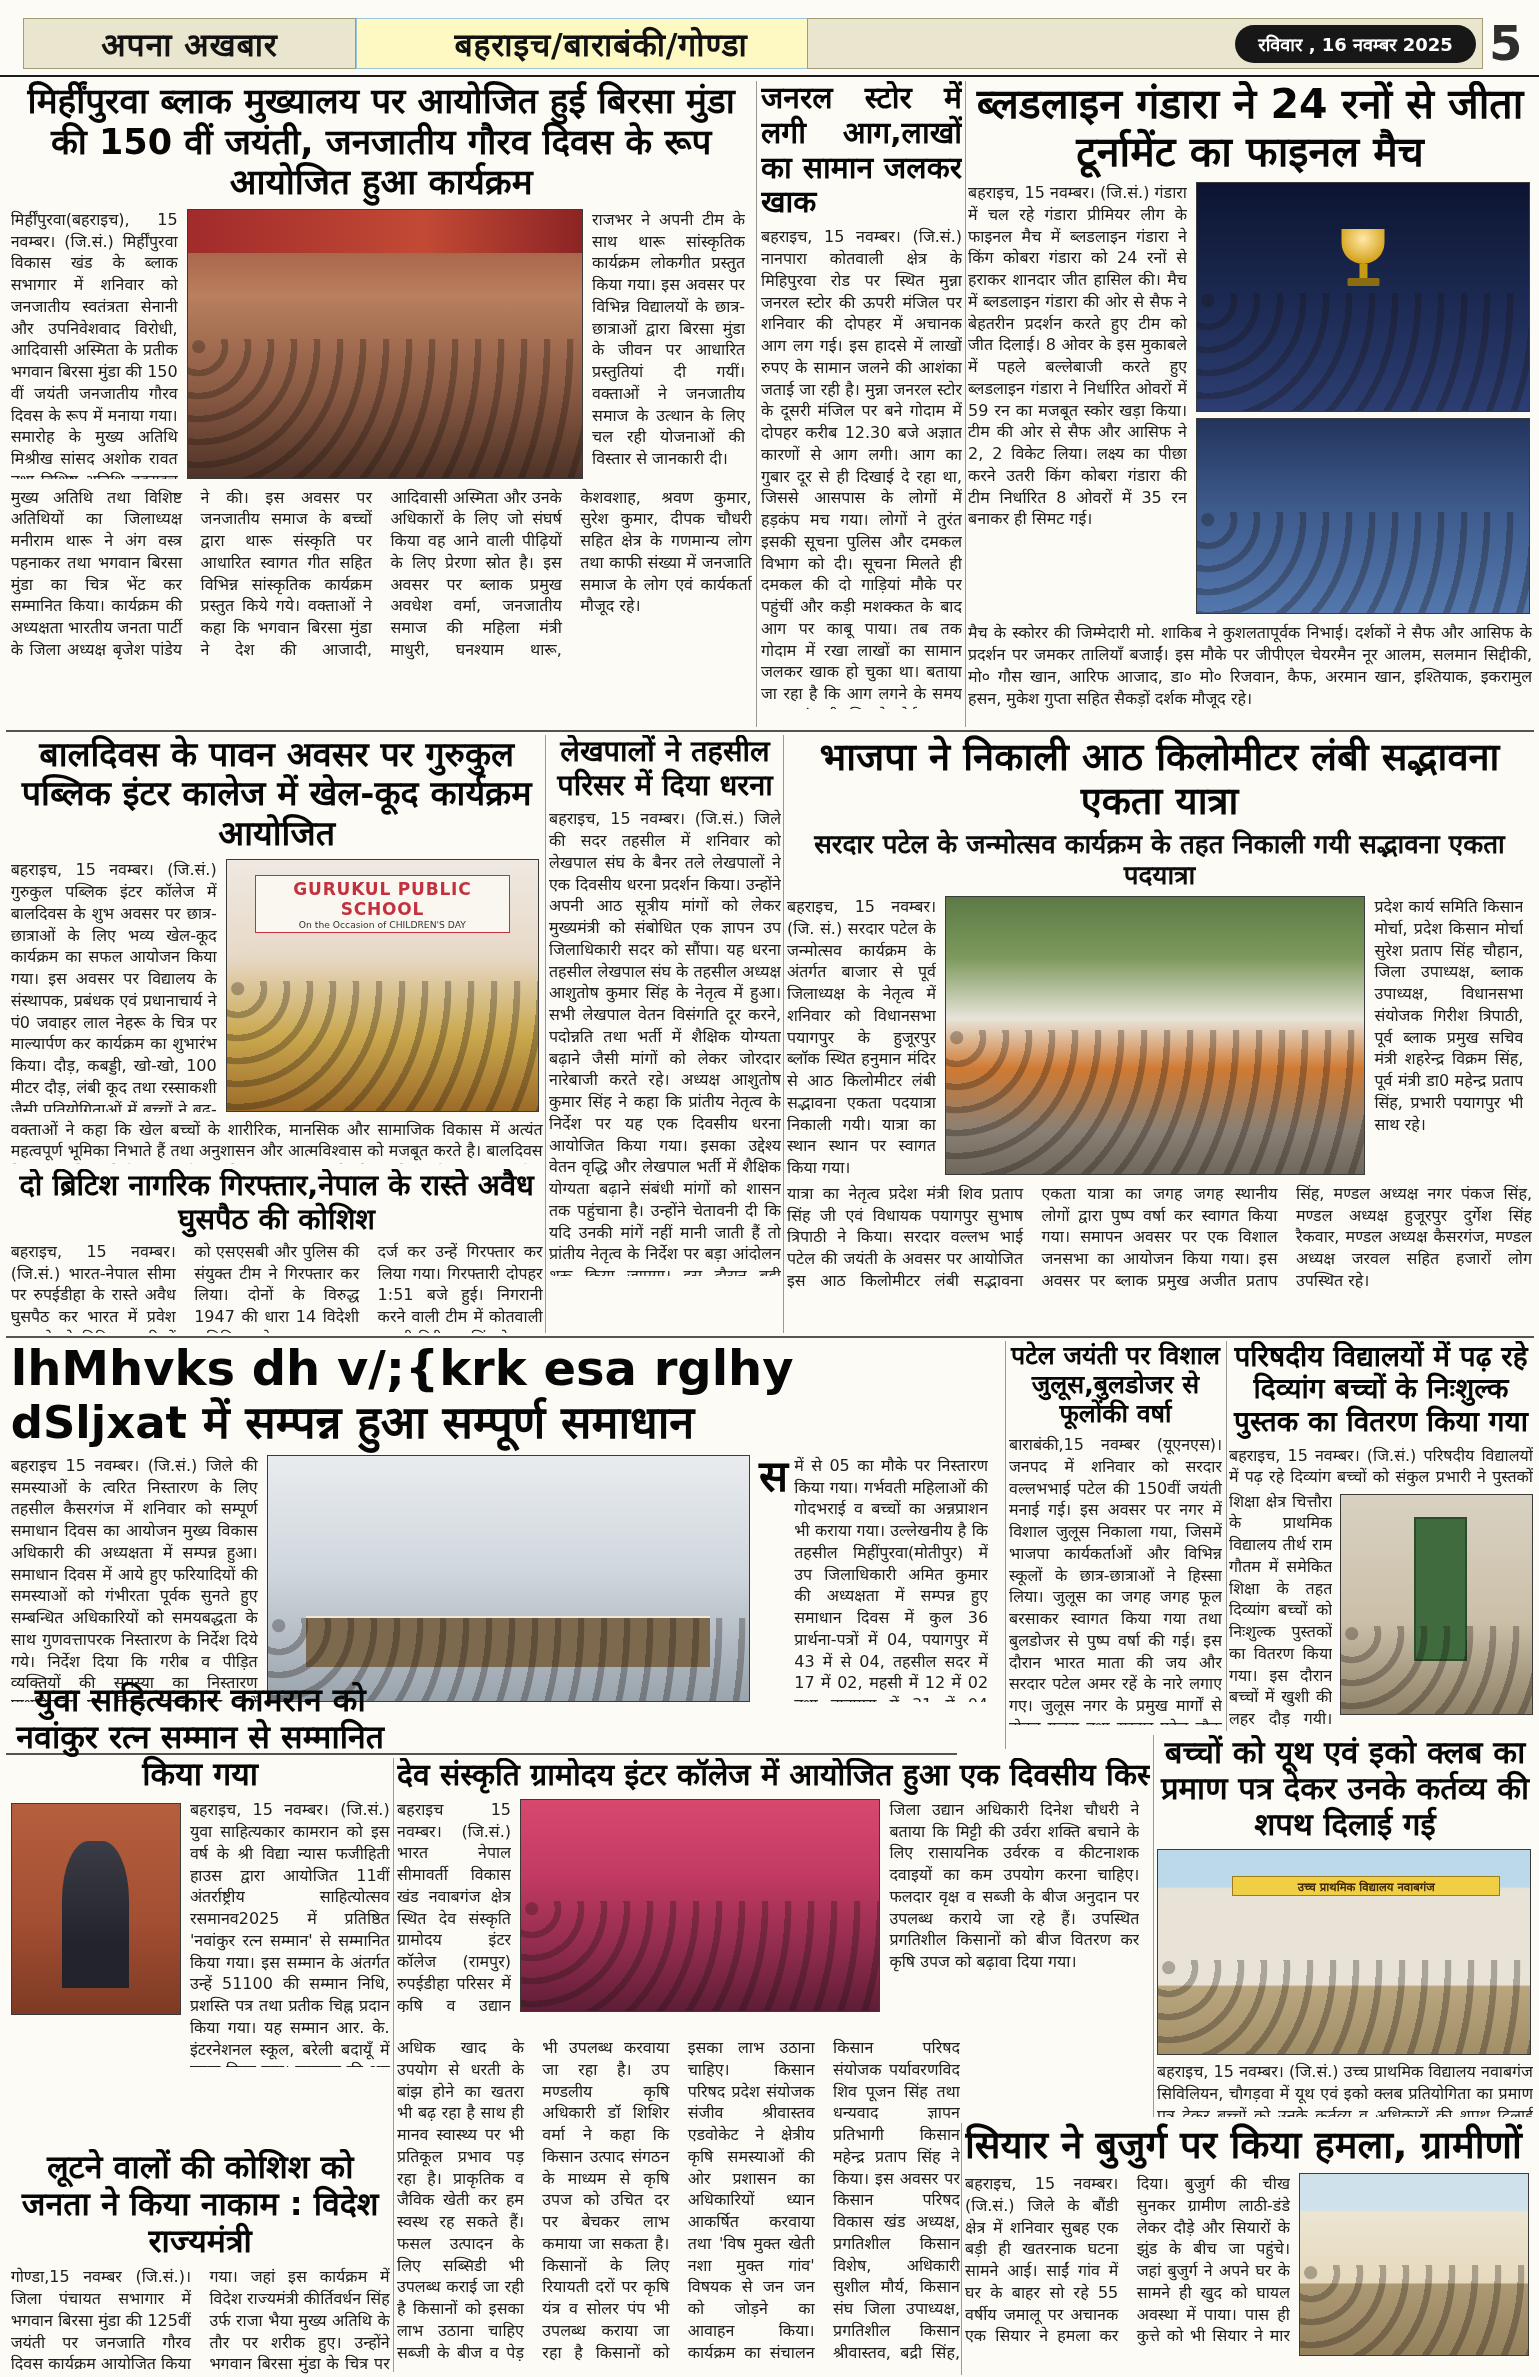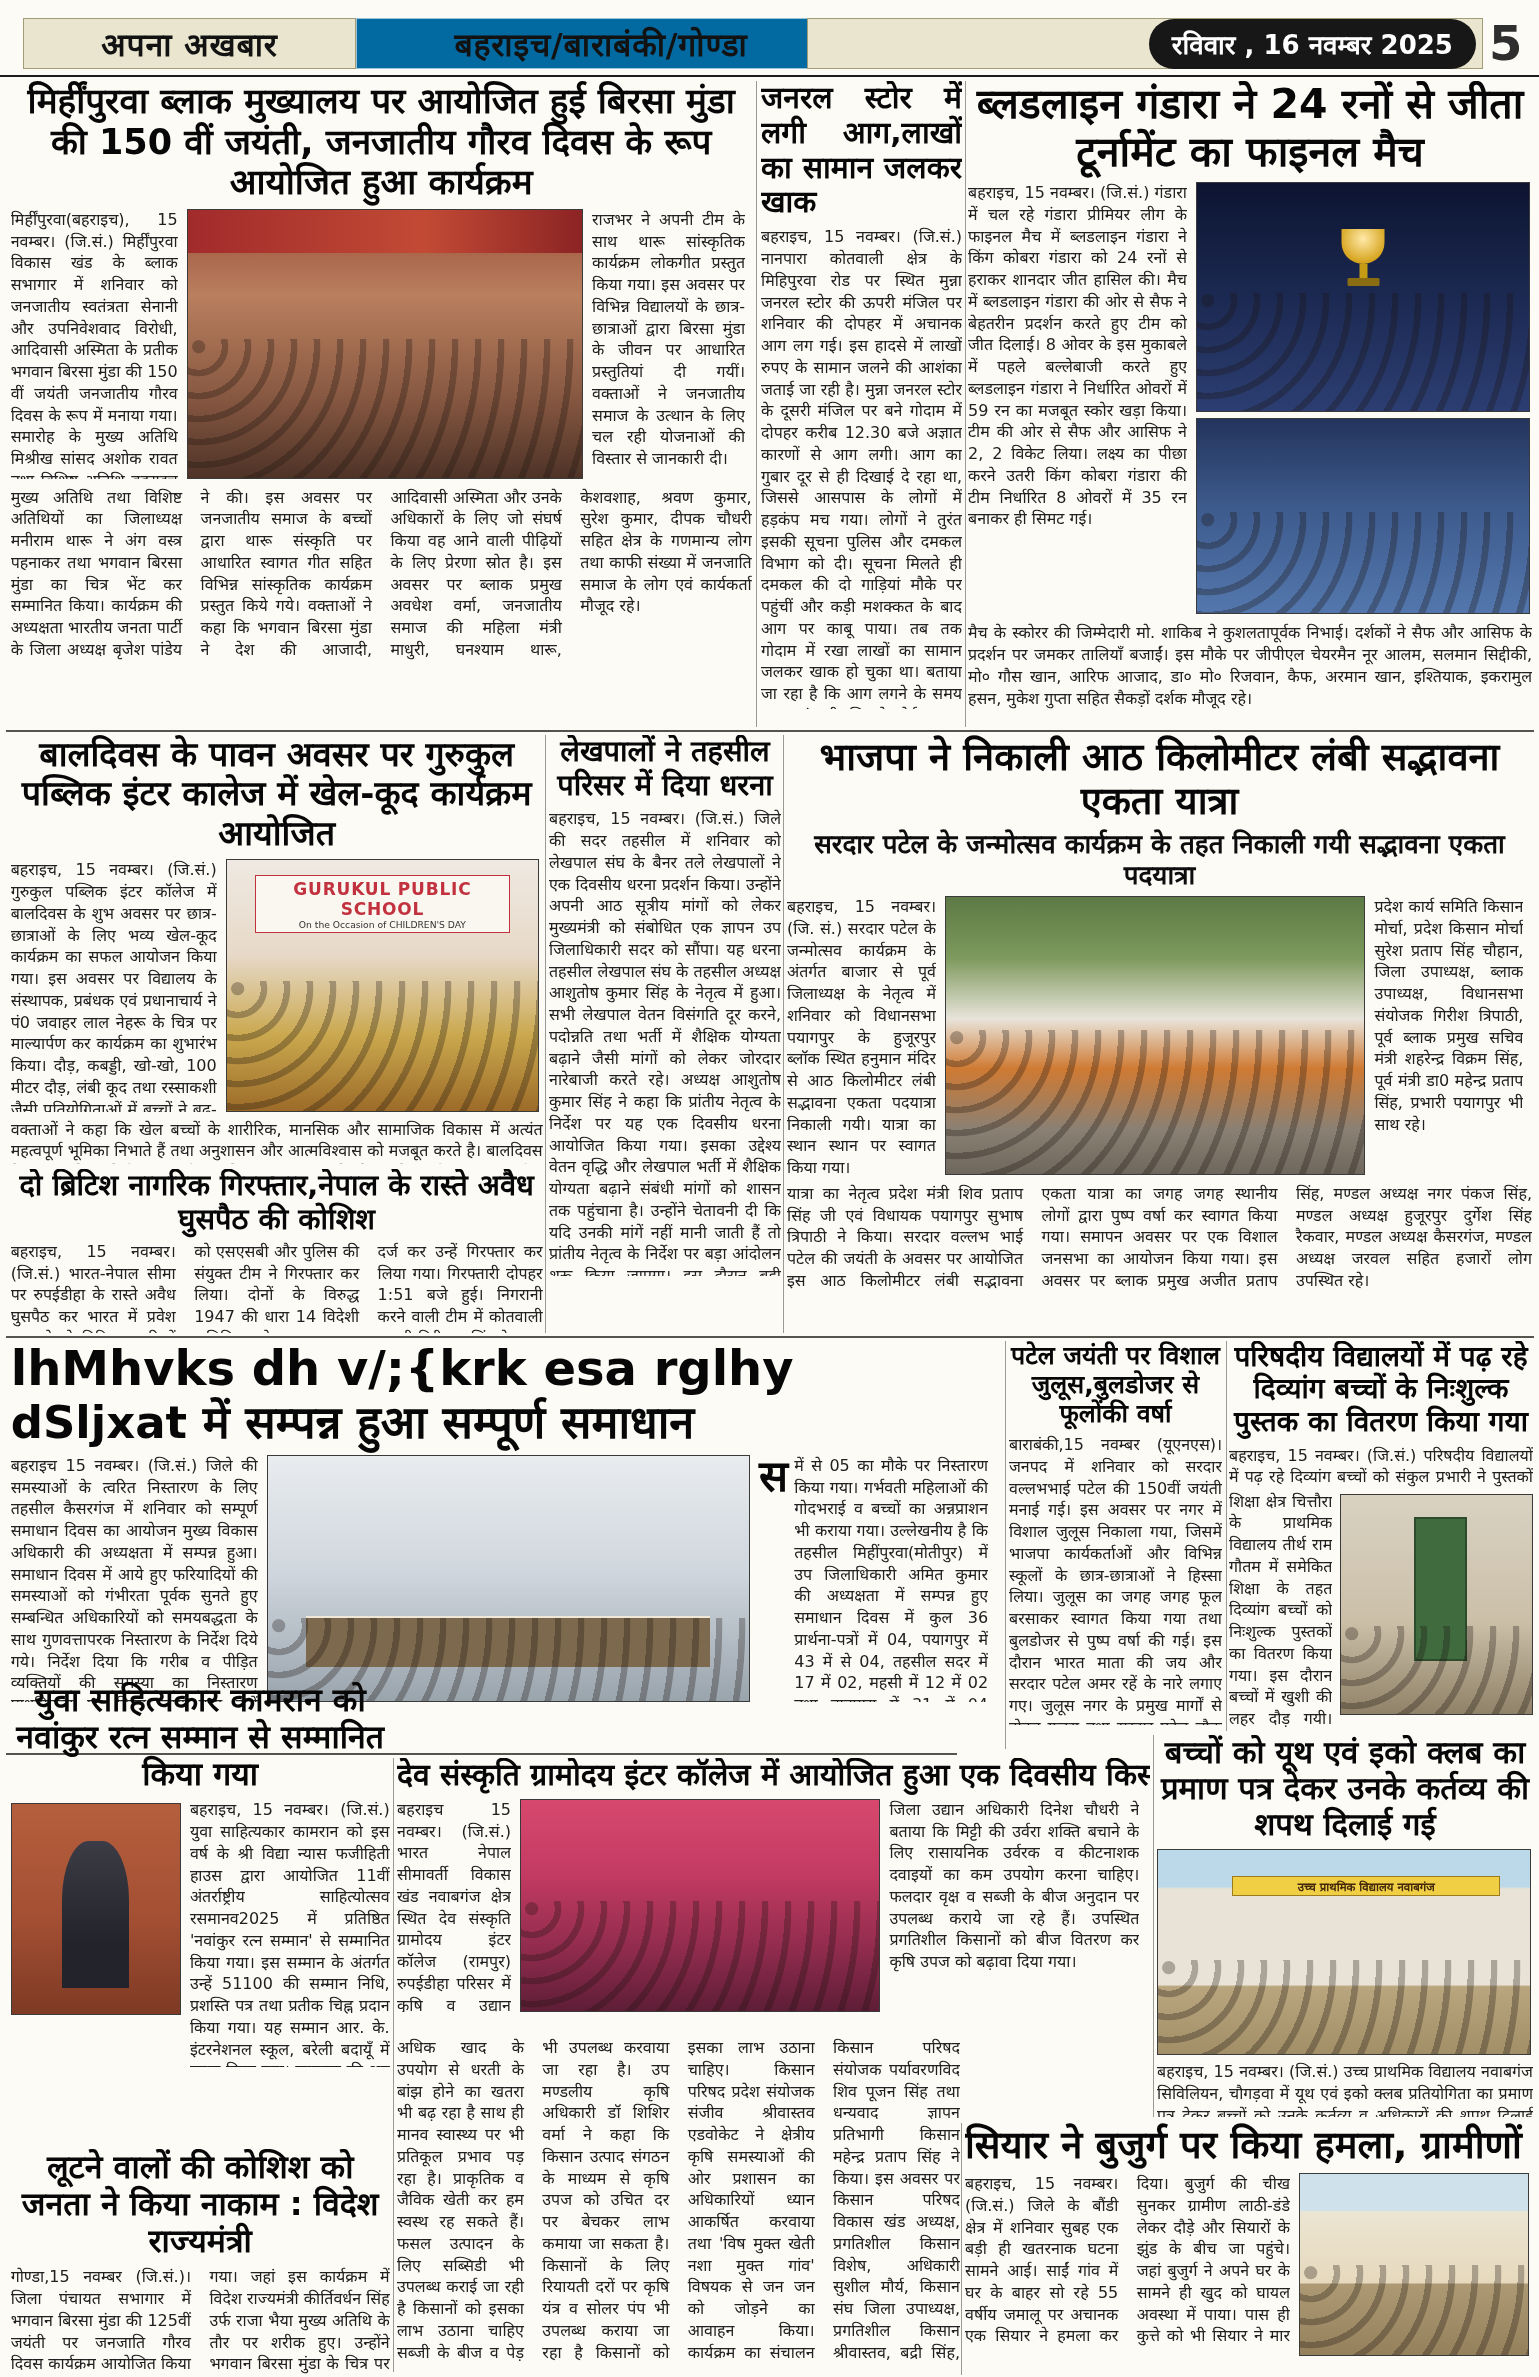--- a/index.html
+++ b/index.html
@@ -1,24 +1,24 @@
 <!DOCTYPE html>
 <html style="font-size:12.3px"><head>
 <meta charset="utf-8">
 <style>
   html,body{margin:0;padding:0;}
   body{width:1540px;height:2377px;background:#f3f1e9;font-family:"DejaVu Sans","Liberation Sans",sans-serif;color:#1c1c1c;}
   .page{position:relative;width:1540px;height:2377px;background:#fcfbf6;overflow:hidden;}
   
   .mh-box{position:absolute;top:18.4px;height:51px;display:flex;align-items:center;justify-content:center;border:1.5px solid #a39d77;background:#e9e5cf;box-sizing:border-box;}
   .mh-left{left:23px;width:333px;}
-  .mh-center{left:356px;width:490px;background:#0369a1;border-color:#9cc4d8;}
+  .mh-center{left:356px;width:490px;background:#fef9c3;border-color:#9cc4d8;}
   .mh-right{left:807px;width:676px;justify-content:flex-end;padding-right:6.1px;}
   .mh-title{font-size:32px;font-weight:800;color:#121212;letter-spacing:0.8px;white-space:nowrap;}
-  .date-pill{background:#171717;color:#fff;font-size:26px;font-weight:bold;border-radius:26px;padding:7px 23px;white-space:nowrap;}
+  .date-pill{background:#171717;color:#fff;font-size:18px;font-weight:bold;border-radius:26px;padding:7px 23px;white-space:nowrap;}
   .page-num{position:absolute;top:15.3px;left:1489px;font-size:48px;font-weight:800;color:#2e2e2e;}
   .mh-rule{position:absolute;top:75px;left:0;width:1540px;height:2.3px;background:#1c1c1c;}
   
   .art{position:absolute;overflow:hidden;box-sizing:border-box;}
   .hl{font-weight:800;color:#070707;line-height:1.16;margin:0 0 6.1px 0;}
   .hl-c{text-align:center;}
   .hl-j{text-align:justify;text-align-last:justify;}
   .sub{font-weight:800;color:#0d0d0d;line-height:1.2;margin:1.5px 0 4.6px 0;text-align:center;}
   .bt{font-size:16px;line-height:1.36;text-align:justify;color:#202020;overflow:hidden;}
   .row{display:flex;gap:9.2px;}

